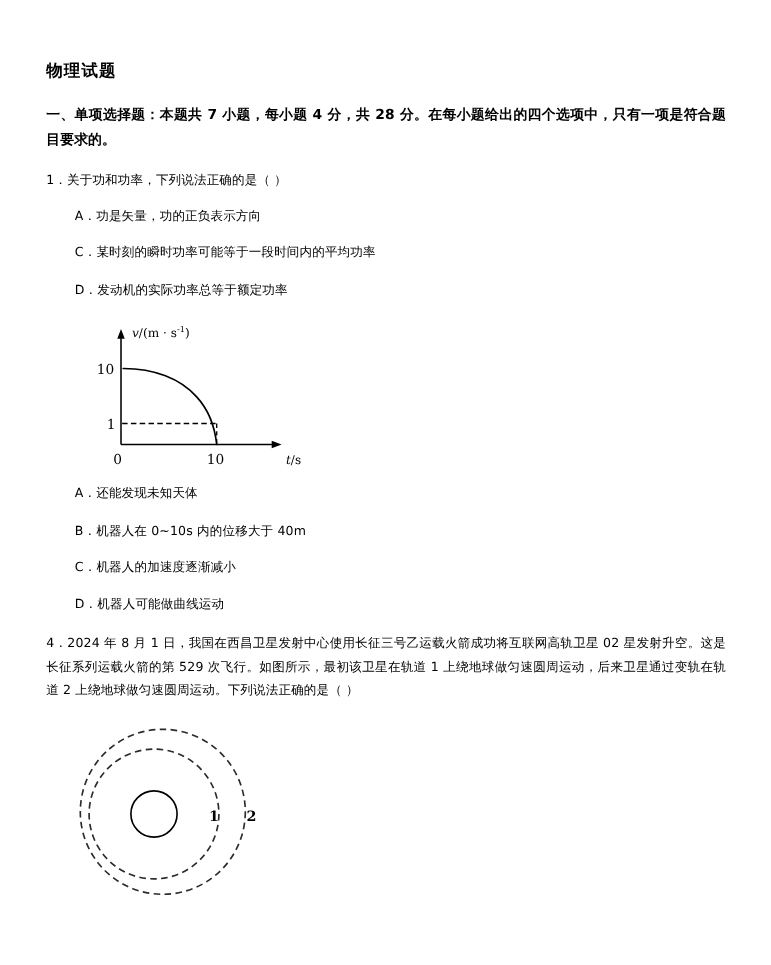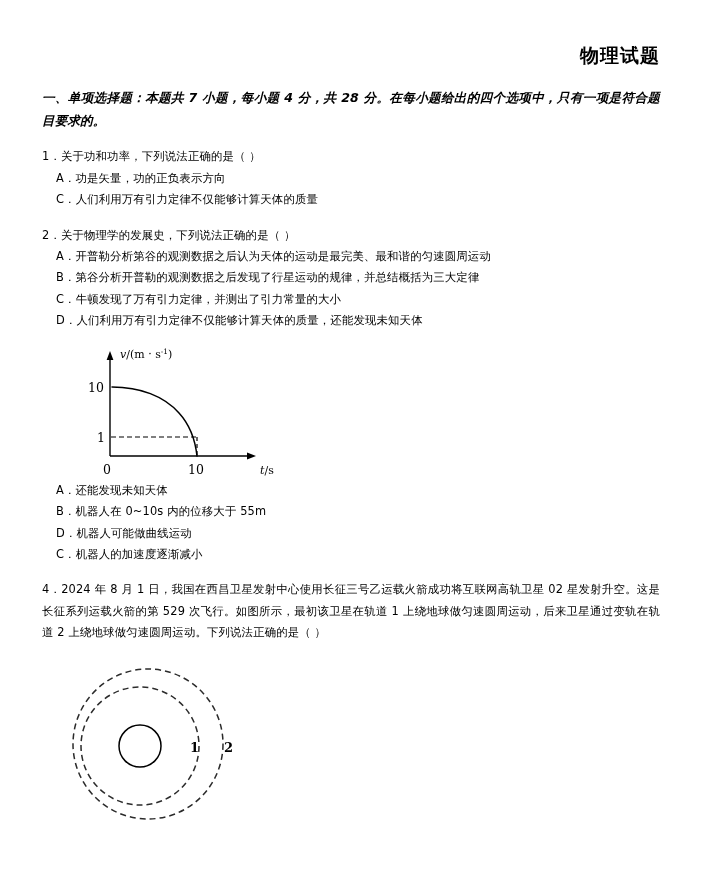--- a/index.html
+++ b/index.html
@@ -21,50 +21,49 @@
     box-sizing: border-box;
     padding: 0;
   }
   .paper {
     position: absolute;
     left: 42px;
     top: 0;
     width: 618px;
   }
   .doc-title {
-    text-align: right;
-    font-size: 19px;
+    text-align: left;
+    font-size: 15px;
     font-weight: bold;
     letter-spacing: 1px;
-    margin-top: 42px;
+    margin-top: 54px;
     margin-bottom: 0;
     line-height: 1.4;
     font-family: "DejaVu Sans", "Liberation Sans", sans-serif;
   }
   .section-head {
     font-size: 12.6px;
     font-weight: bold;
     line-height: 1.85;
     margin-top: 17px;
     text-align: justify;
     letter-spacing: 0.1px;
-    font-style: italic;
   }
   .qline {
     font-size: 11.4px;
     line-height: 1.88;
     letter-spacing: 0.15px;
     text-align: justify;
     margin: 0;
   }
   .opt {
     font-size: 11.4px;
     line-height: 1.88;
     letter-spacing: 0.15px;
-    margin: 0;
+    margin: 12px;
     padding-left: 14px;
   }
   .q-stem {
     margin-top: 14px;
   }
 
   
   .fig-vt {
     position: relative;
     width: 250px;
@@ -102,30 +101,24 @@
 <div id="page">
   <div class="paper">
 
     <h1 class="doc-title">物理试题</h1>
 
     <p class="section-head">一、单项选择题：本题共 7 小题，每小题 4 分，共 28 分。在每小题给出的四个选项中，只有一项是符合题目要求的。</p>
 
     <div>
       <p class="qline q-stem">1．关于功和功率，下列说法正确的是（      ）</p>
       <p class="opt">A．功是矢量，功的正负表示方向</p>
-      <p class="opt">C．人们利用万有引力定律不仅能够计算天体的质量</p>
+      <p class="opt">C．某时刻的瞬时功率可能等于一段时间内的平均功率</p>
+      <p class="opt">D．发动机的实际功率总等于额定功率</p>
     </div>
 
-    <div>
-      <p class="qline q-stem">2．关于物理学的发展史，下列说法正确的是（      ）</p>
-      <p class="opt">A．开普勒分析第谷的观测数据之后认为天体的运动是最完美、最和谐的匀速圆周运动</p>
-      <p class="opt">B．第谷分析开普勒的观测数据之后发现了行星运动的规律，并总结概括为三大定律</p>
-      <p class="opt">C．牛顿发现了万有引力定律，并测出了引力常量的大小</p>
-      <p class="opt">D．人们利用万有引力定律不仅能够计算天体的质量，还能发现未知天体</p>
-    </div>
 
     <div>
 
       <div class="fig-vt">
         <svg width="250" height="140" viewBox="0 0 250 140" xmlns="http://www.w3.org/2000/svg">
 
           <line x1="46" y1="118" x2="46" y2="20" stroke="#000" stroke-width="1.4"></line>
           <polygon points="46,13 42.6,22 49.4,22" fill="#000"></polygon>
 
           <line x1="46" y1="118" x2="185" y2="118" stroke="#000" stroke-width="1.4"></line>
@@ -142,23 +135,23 @@
           <text class="tick-lab" x="33" y="104" font-family="DejaVu Serif, Liberation Serif, serif">1</text>
 
           <text class="tick-lab" x="39" y="136" font-family="DejaVu Serif, Liberation Serif, serif">0</text>
           <text class="tick-lab" x="124" y="136" font-family="DejaVu Serif, Liberation Serif, serif">10</text>
 
           <text class="axis-lab" x="196" y="136" font-style="italic" font-family="DejaVu Serif, Liberation Serif, serif">t<tspan font-style="normal">/s</tspan></text>
         </svg>
       </div>
 
       <p class="opt">A．还能发现未知天体</p>
-      <p class="opt">B．机器人在 0~10s 内的位移大于 55m</p>
+      <p class="opt">B．机器人在 0~10s 内的位移大于 40m</p>
+      <p class="opt">C．机器人的加速度逐渐减小</p>
       <p class="opt">D．机器人可能做曲线运动</p>
-      <p class="opt">C．机器人的加速度逐渐减小</p>
     </div>
 
     <div>
       <p class="qline q-stem">4．2024 年 8 月 1 日，我国在西昌卫星发射中心使用长征三号乙运载火箭成功将互联网高轨卫星 02 星发射升空。这是长征系列运载火箭的第 529 次飞行。如图所示，最初该卫星在轨道 1 上绕地球做匀速圆周运动，后来卫星通过变轨在轨道 2 上绕地球做匀速圆周运动。下列说法正确的是（      ）</p>
 
       <div class="fig-orbit">
         <svg width="230" height="175" viewBox="0 0 230 175" xmlns="http://www.w3.org/2000/svg">
 
           <circle cx="88" cy="86" r="75" fill="none" stroke="#2b2b2b" stroke-width="1.5" stroke-dasharray="6,4"></circle>
 

